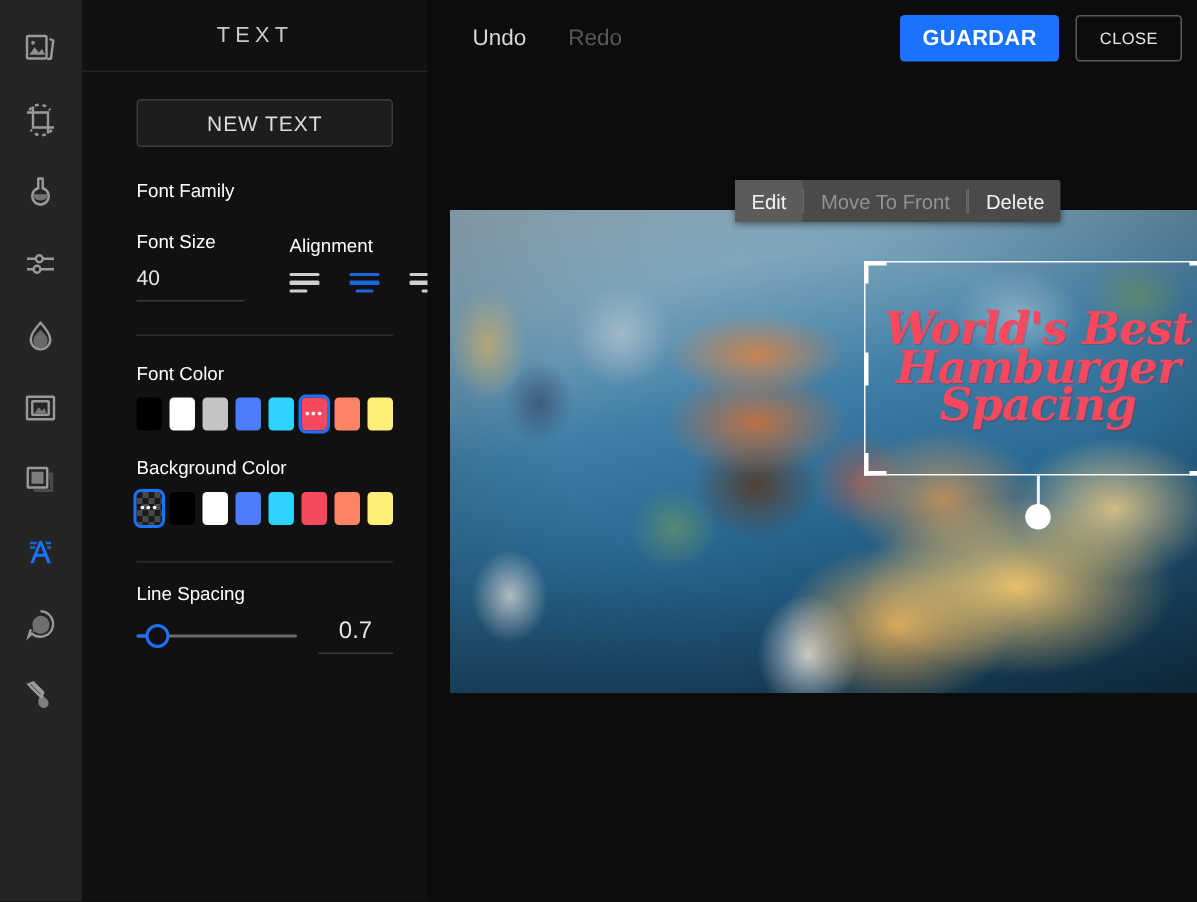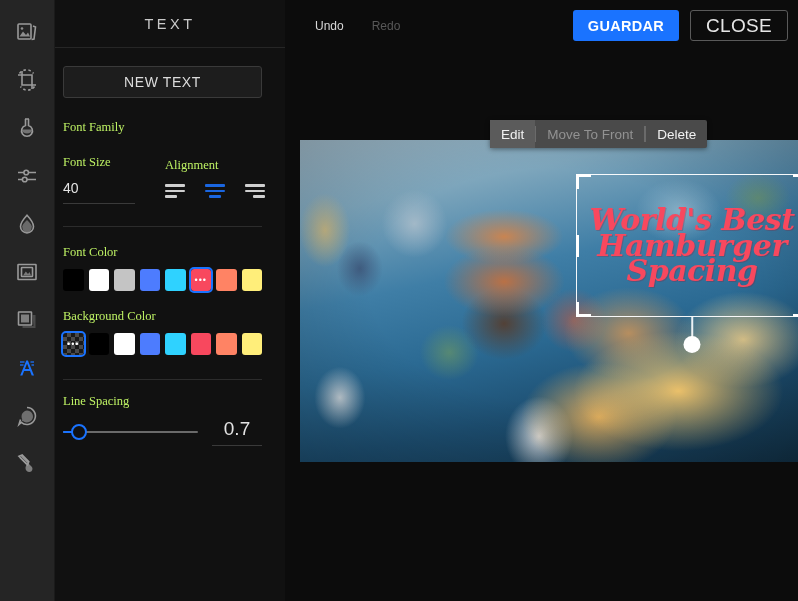--- a/index.html
+++ b/index.html
@@ -40,41 +40,40 @@
   }
   .panel-header {
     height: 48px; flex: 0 0 48px;
     display: flex; align-items: center; justify-content: center;
     border-bottom: 1px solid #262626;
     color: #c9c9c9;
     font-size: 14.5px;
     letter-spacing: 3.5px;
     font-weight: 400;
   }
-  .panel-body { padding: 18px 23px 0 8px; flex: 1 1 auto; }
+  .panel-body { padding: 18px 23px 0 36px; flex: 1 1 auto; }
 
   .new-text-btn {
     display: block; width: 100%; height: 32px;
     background: #1d1d1d;
     border: 1px solid #3a3a3a;
     border-radius: 3px;
     color: #dcdcdc;
     font-size: 14px;
     letter-spacing: 0.6px;
     cursor: pointer;
     font-family: inherit;
     margin-bottom: 22px;
   }
 
   .field-label {
-    color: #bef264;
+    color: #ffffff;
     font-size: 12.5px;
     margin-bottom: 9px;
     display: block;
-    font-family: Liberation Serif, serif;
   }
   .select-row {
     display: flex; align-items: center; justify-content: space-between;
     border-bottom: 1px solid #3a3a3a;
     padding-bottom: 7px;
     cursor: pointer;
   }
   .select-value {
     color: #e8e8e8;
     font-size: 14px;
@@ -137,53 +136,53 @@
   .slider-fill { position: absolute; top: 9px; left: 0; height: 2px; background: #1a73ff; border-radius: 2px; }
   .slider-knob {
     position: absolute; top: 2px;
     width: 16px; height: 16px; border-radius: 50%;
     background: #111; border: 2.5px solid #1a73ff;
     cursor: pointer;
   }
   .slider-val {
     width: 50px; flex: 0 0 50px; margin-left: 14px;
     text-align: center;
-    color: #e4e4e4; font-size: 19px;
+    color: #e4e4e4; font-size: 16px;
     border-bottom: 1px solid #3a3a3a;
     padding-bottom: 5px;
     background: transparent;
     font-family: inherit;
     border-left: none; border-right: none; border-top: none;
     outline: none;
   }
 
   
   .stage { position: relative; flex: 1 1 auto; height: 601px; background: #0c0c0c; overflow: hidden; }
 
   .topbar {
     height: 51px;
     display: flex; align-items: center;
     padding: 0 10px 0 30px;
     background: #0c0c0c;
     position: relative; z-index: 5;
   }
-  .tb-link { color: #d8d8d8; font-size: 12px; margin-right: 28px; cursor: pointer; }
+  .tb-link { color: #d8d8d8; font-size: 15px; margin-right: 28px; cursor: pointer; }
   .tb-link.disabled { color: #585858; cursor: default; }
   .tb-spacer { flex: 1 1 auto; }
   .btn-primary {
     background: #1a73ff; color: #fff; border: none;
     border-radius: 3px; height: 31px; padding: 0 15px;
     font-size: 14.5px; font-weight: bold; letter-spacing: 0.3px;
     cursor: pointer; font-family: inherit; margin-right: 11px;
   }
   .btn-outline {
     background: transparent; color: #e6e6e6;
     border: 1px solid #5a5a5a; border-radius: 3px;
     height: 31px; padding: 0 15px;
-    font-size: 19px; letter-spacing: 0.3px;
+    font-size: 11px; letter-spacing: 0.3px;
     cursor: pointer; font-family: inherit;
   }
 
   
   .canvas-area { position: absolute; left: 0; top: 51px; right: 0; bottom: 0; }
   .photo {
     position: absolute; left: 15px; top: 89px;
     width: 498px; height: 322px;
     overflow: hidden;
     background: #1c3a4e;

